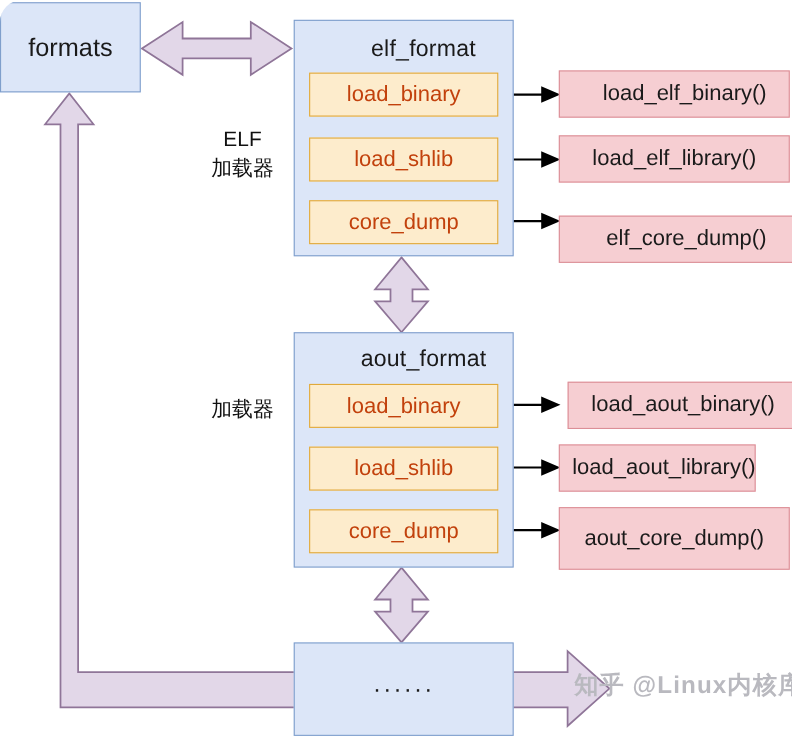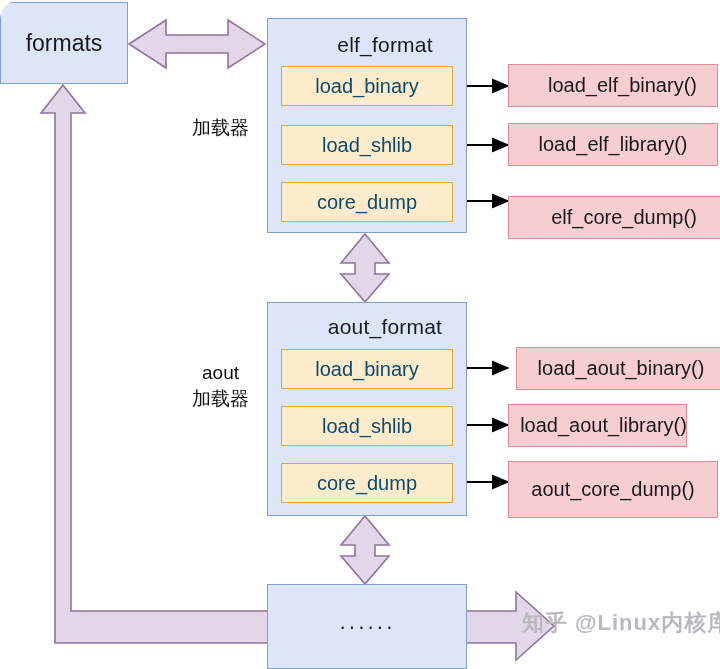--- a/index.html
+++ b/index.html
@@ -43,21 +43,21 @@
     text-align: center;
     color: #1a1a1a;
     font-size: 21px;
     letter-spacing: 0.2px;
     margin-left: 36px;
   }
   
   .orange-box {
     background: #fdeccc;
     border: 1.4px solid #e0a93a;
-    color: #0c4a6e;
+    color: #c2410c;
     font-size: 20px;
   }
   
   .pink-box {
     background: #f6ced2;
     border: 1.4px solid #dc8f97;
     color: #1a1a1a;
     font-size: 20px;
   }
   .side-label {
@@ -116,20 +116,21 @@
       <line x1="453" y1="482" x2="495" y2="482"></line>
       <polygon points="507,482 493,476 493,488"></polygon>
     </g>
   </svg>
 
   <div class="box blue-box" style="left:0px; top:2px; width:128px; height:82px;">
     <span style="font-size:23px; color:#1a1a1a;">formats</span>
   </div>
 
   <div class="side-label" style="left:163px; top:115px; width:115px;">
+    <div>ELF</div>
     <div>加载器</div>
   </div>
 
   <div class="box blue-box" style="left:267px; top:18px; width:200px; height:215px; display:block;">
     <div class="blue-title" style="top:14px;">elf_format</div>
 
     <div class="box orange-box" style="left:13px; top:47px; width:172px; height:40px;">
       <span>load_binary</span>
     </div>
     <div class="box orange-box" style="left:13px; top:106px; width:172px; height:40px;">
@@ -144,21 +145,20 @@
     <span>load_elf_binary()</span>
   </div>
   <div class="box pink-box" style="left:508px; top:123px; width:210px; height:43px;">
     <span>load_elf_library()</span>
   </div>
   <div class="box pink-box" style="left:508px; top:196px; width:232px; height:43px;">
     <span>elf_core_dump()</span>
   </div>
 
   <div class="side-label" style="left:163px; top:360px; width:115px;">
-    <div>aout</div>
     <div>加载器</div>
   </div>
 
   <div class="box blue-box" style="left:267px; top:302px; width:200px; height:214px; display:block;">
     <div class="blue-title" style="top:12px;">aout_format</div>
 
     <div class="box orange-box" style="left:13px; top:46px; width:172px; height:40px;">
       <span>load_binary</span>
     </div>
     <div class="box orange-box" style="left:13px; top:103px; width:172px; height:40px;">

